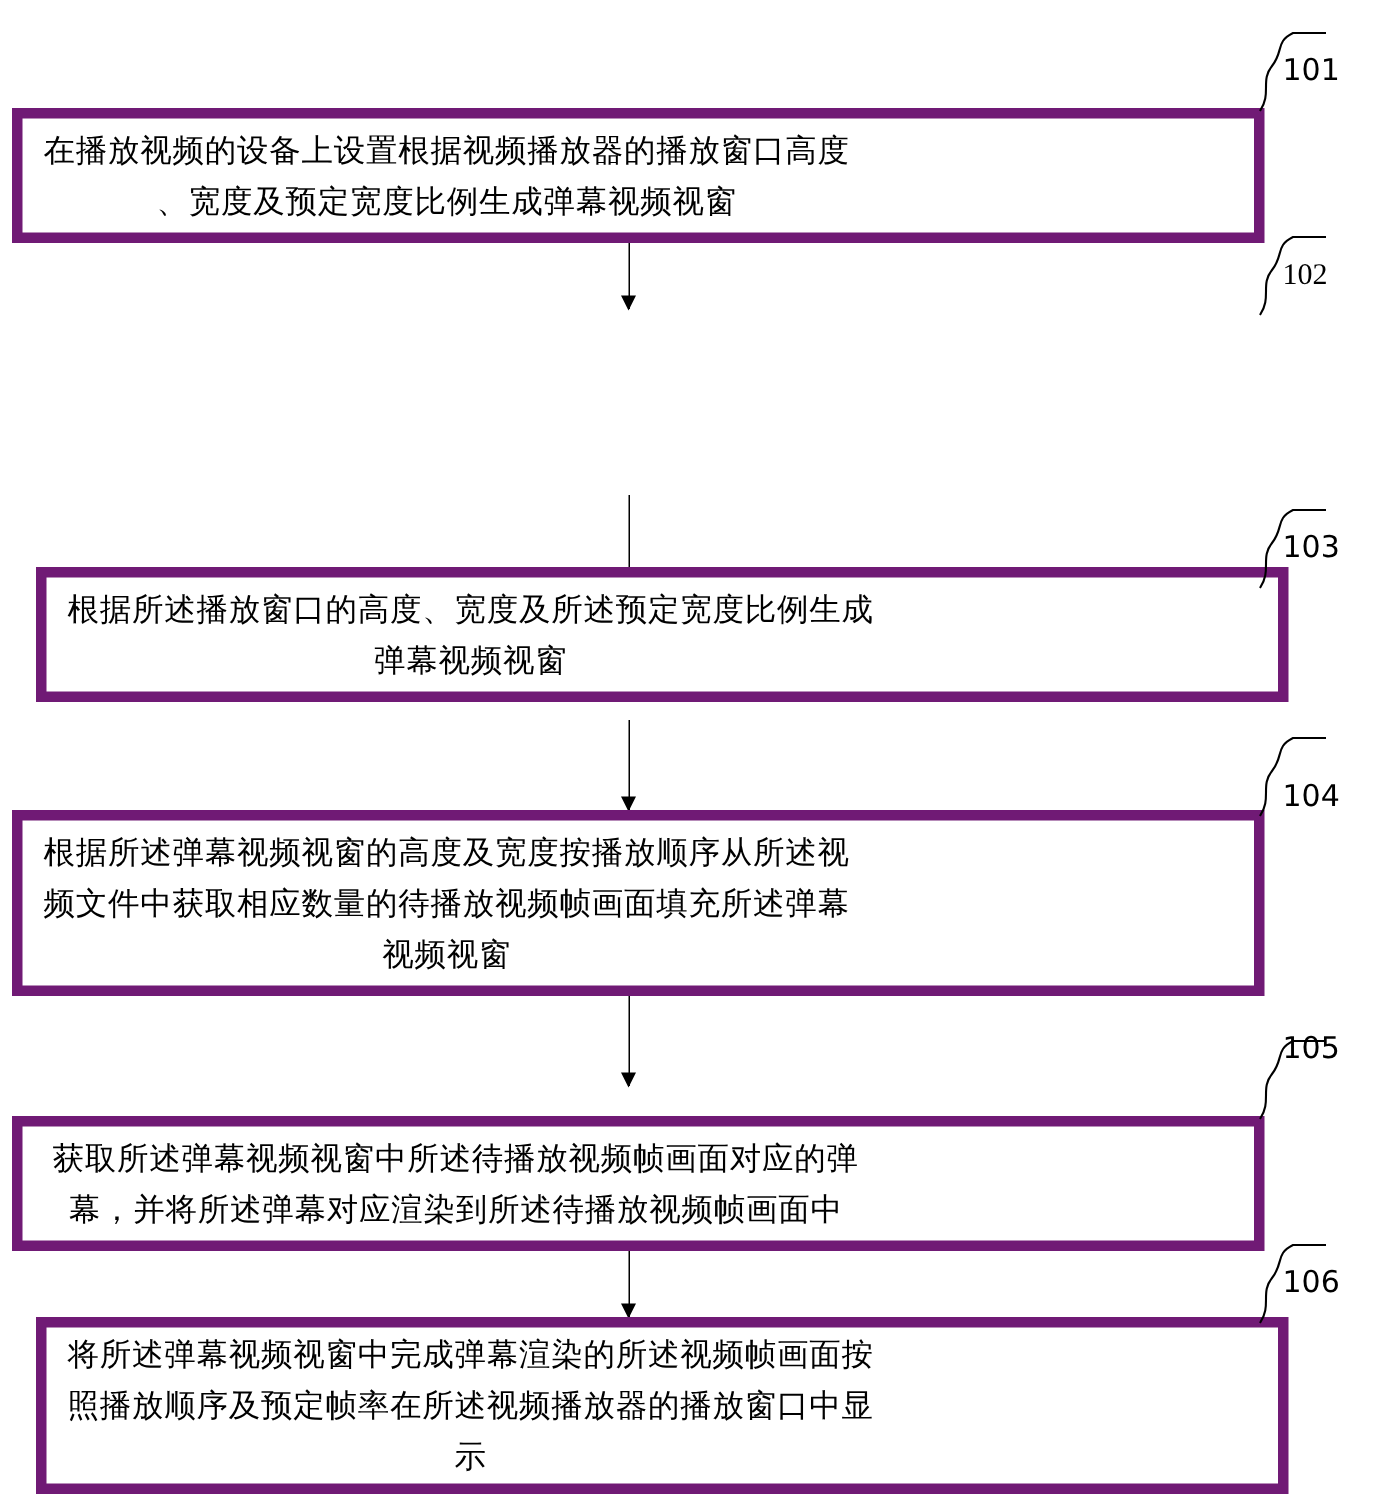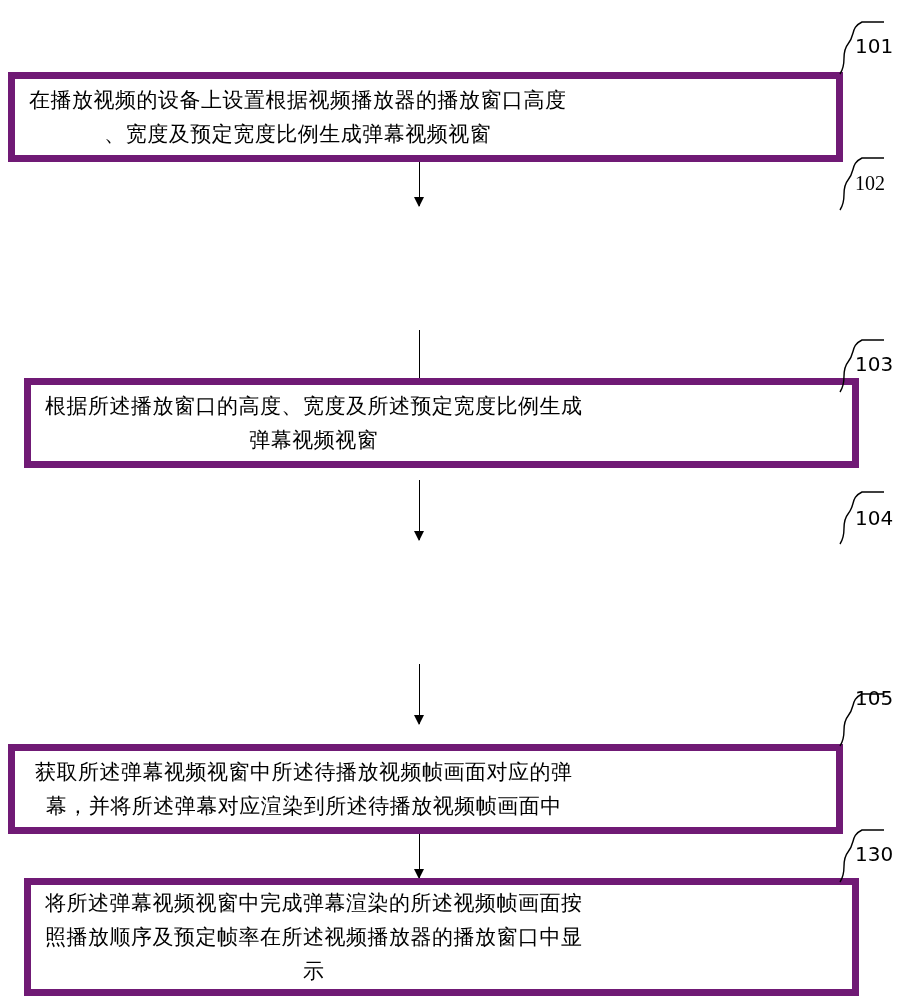--- a/index.html
+++ b/index.html
@@ -98,24 +98,29 @@
     <div class="step-text">根据所述播放窗口的高度、宽度及所述预定宽度比例生成
 弹幕视频视窗</div>
   </div>
   <svg class="leader" style="left:838px; top:330px; width:60px; height:66px;">
     <path d="M 2 62 C 10 50, 2 42, 10 32 C 18 22, 12 16, 24 10 L 46 10"></path>
   </svg>
   <div class="step-label" style="left:855px; top:320px;">103</div>
 
   <div class="arrow" style="left:419px; top:480px; height:60px;"></div>
 
+  <div class="step-box" style="left:8px; top:540px; width:835px; height:124px;">
+    <div class="step-text">根据所述弹幕视频视窗的高度及宽度按播放顺序从所述视
+频文件中获取相应数量的待播放视频帧画面填充所述弹幕
+视频视窗</div>
+  </div>
   <svg class="leader" style="left:838px; top:484px; width:60px; height:66px;">
     <path d="M 2 60 C 10 48, 2 40, 10 30 C 18 20, 12 14, 24 8 L 46 8"></path>
   </svg>
-  <div class="step-label" style="left:855px; top:474px;">104</div>
+  <div class="step-label" style="left:855px; top:486px;">104</div>
 
   <div class="arrow" style="left:419px; top:664px; height:60px;"></div>
 
   <div class="step-box" style="left:8px; top:744px; width:835px; height:90px;padding-left:20px;">
     <div class="step-text">获取所述弹幕视频视窗中所述待播放视频帧画面对应的弹
 幕，并将所述弹幕对应渲染到所述待播放视频帧画面中</div>
   </div>
   <svg class="leader" style="left:838px; top:684px; width:60px; height:66px;">
     <path d="M 2 62 C 10 50, 2 42, 10 32 C 18 22, 12 16, 24 10 L 46 10"></path>
   </svg>
@@ -124,15 +129,15 @@
   <div class="arrow" style="left:419px; top:834px; height:44px;"></div>
 
   <div class="step-box" style="left:24px; top:878px; width:835px; height:118px;">
     <div class="step-text">将所述弹幕视频视窗中完成弹幕渲染的所述视频帧画面按
 照播放顺序及预定帧率在所述视频播放器的播放窗口中显
 示</div>
   </div>
   <svg class="leader" style="left:838px; top:820px; width:60px; height:66px;">
     <path d="M 2 62 C 10 50, 2 42, 10 32 C 18 22, 12 16, 24 10 L 46 10"></path>
   </svg>
-  <div class="step-label" style="left:855px; top:810px;">130</div>
+  <div class="step-label" style="left:855px; top:810px;">106</div>
 
 </div>
 
 </body></html>

